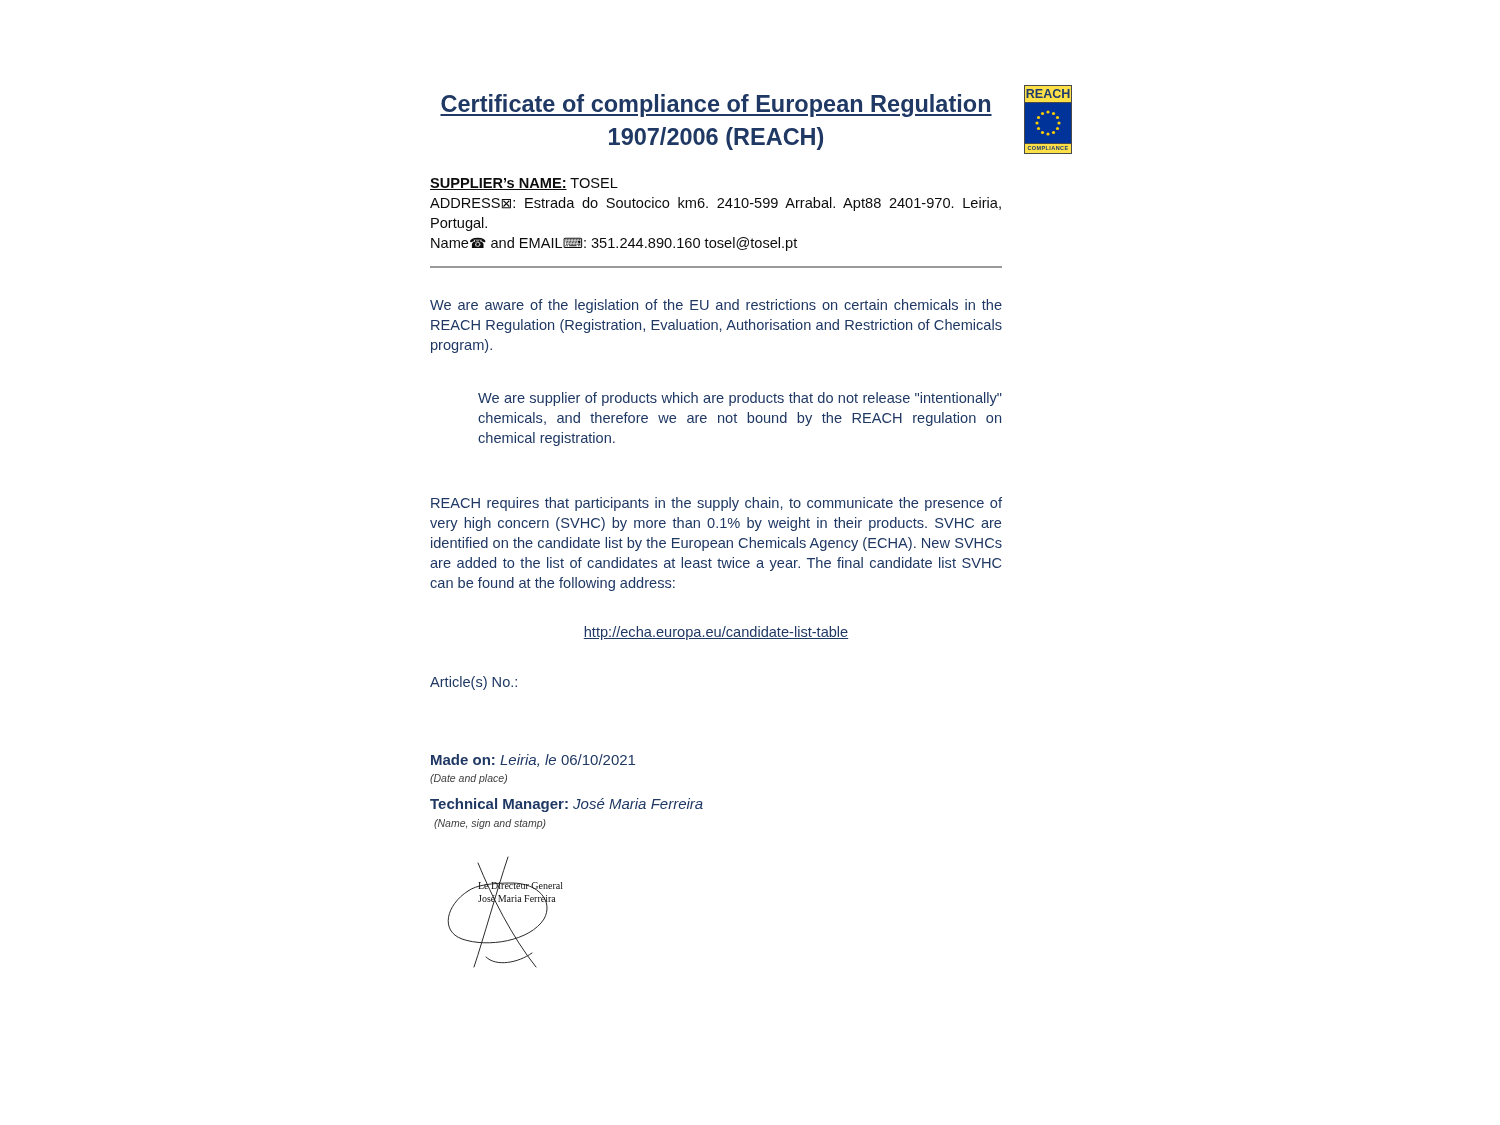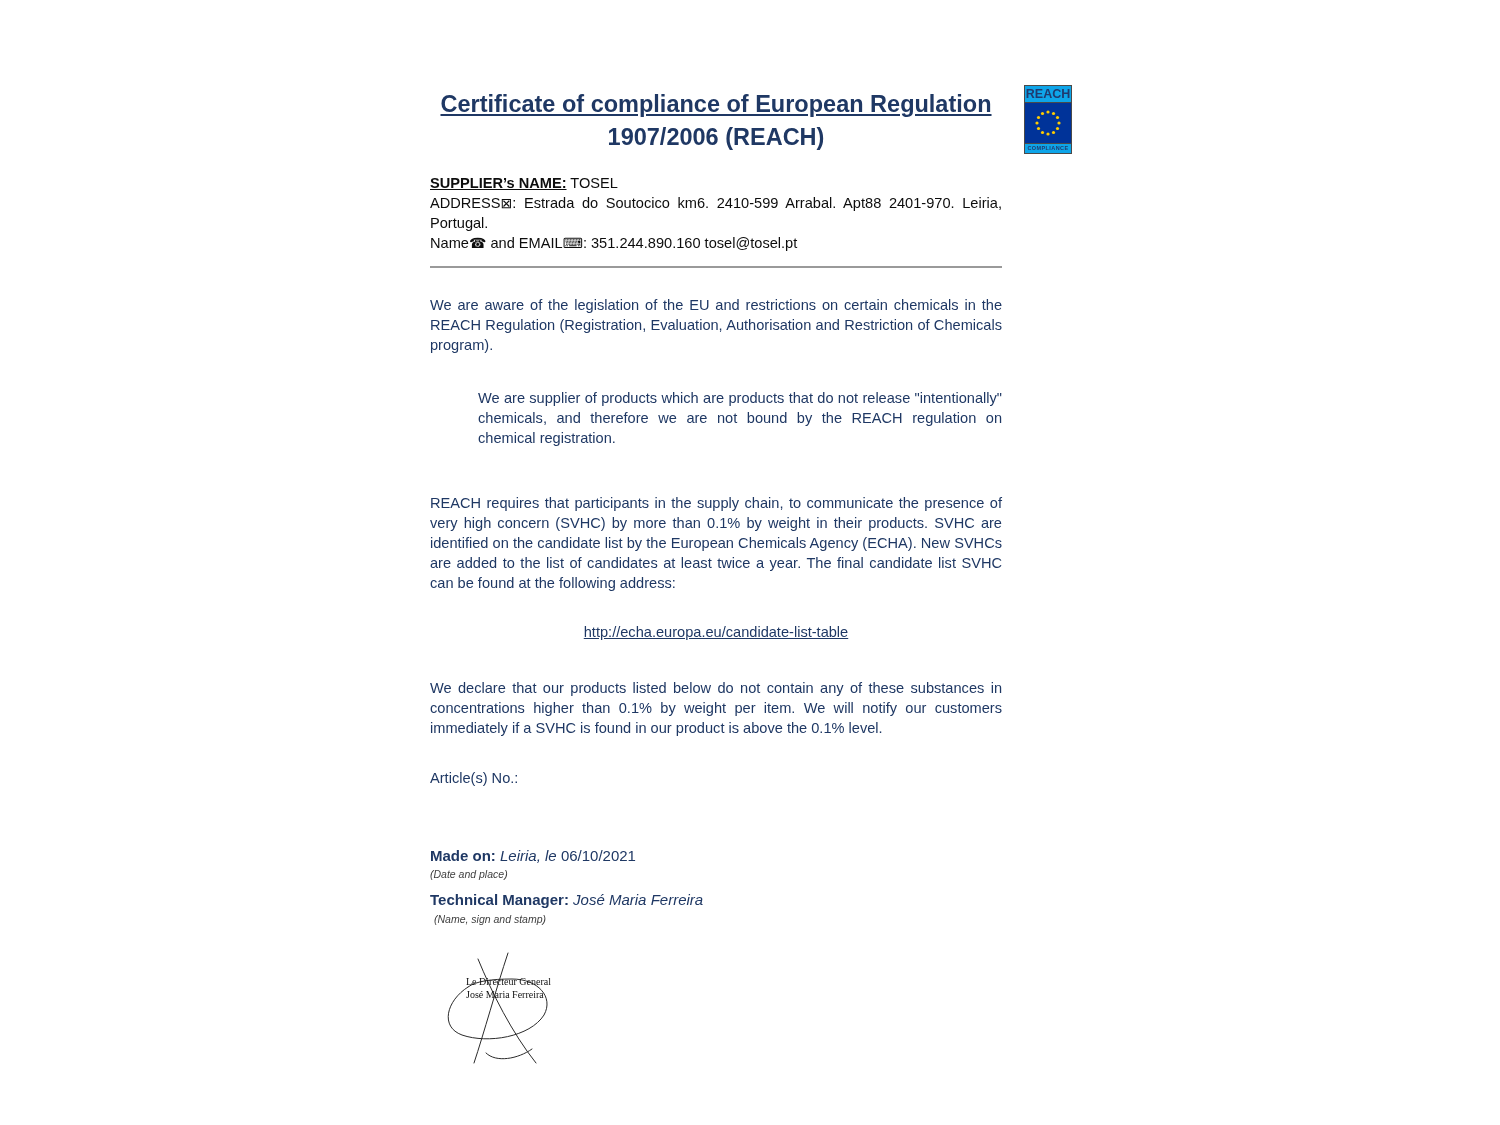--- a/index.html
+++ b/index.html
@@ -13,21 +13,21 @@
   }
   
   .title {
     padding-top:88px; text-align:center; color:#1f3864;
     font-weight:bold; font-size:23.5px; line-height:33px;
   }
   .title .u { text-decoration:underline; }
   
   .logo {
     position:absolute; left:1024px; top:85px; width:48px;
-    border:1px solid #4a4a4a; background:#0ea5e9;
+    border:1px solid #4a4a4a; background:#fde047;
   }
   .logo-reach {
     font-weight:bold; font-size:12.5px; line-height:16px; text-align:center;
     color:#203a6e; border-bottom:1px solid #4a4a4a;
   }
   .logo-flag { display:block; height:40px; background:#003399; }
   .logo-flag svg { display:block; }
   .logo-compliance {
     font-size:5.5px; line-height:9px; letter-spacing:.4px; text-align:center;
     color:#203a6e; font-weight:bold; border-top:1px solid #4a4a4a;
@@ -54,21 +54,21 @@
   .made-on { margin-top:58px; font-size:15px; line-height:20px; color:#1f3864; }
   .lbl { font-weight:bold; }
   .ital { font-style:italic; }
   .note { margin-top:2px; font-size:10.5px; font-style:italic; color:#404040; }
   .manager { margin-top:10px; font-size:15px; line-height:20px; color:#1f3864; }
   .note2 { margin-top:3px; margin-left:4px; }
   
   .signature { position:relative; margin-top:24px; margin-left:4px; width:140px; height:120px; }
   .signature svg { position:absolute; left:0; top:0; }
   .sig-text {
-    position:absolute; left:32px; top:26px;
+    position:absolute; left:44px; top:26px;
     font-family:"Liberation Serif", serif; font-size:10px; line-height:13px;
     color:#111; white-space:nowrap;
   }
 </style>
 </head>
 <body>
 
 <div class="logo">
   <div class="logo-reach">REACH</div>
   <div class="logo-flag">
@@ -106,21 +106,20 @@
   <div class="rule"></div>
 
   <p class="para p1">We are aware of the legislation of the EU and restrictions on certain chemicals in the REACH Regulation (Registration, Evaluation, Authorisation and Restriction of Chemicals program).</p>
 
   <p class="para p2">We are supplier of products which are products that do not release "intentionally" chemicals, and therefore we are not bound by the REACH regulation on chemical registration.</p>
 
   <p class="para p3">REACH requires that participants in the supply chain, to communicate the presence of very high concern (SVHC) by more than 0.1% by weight in their products. SVHC are identified on the candidate list by the European Chemicals Agency (ECHA). New SVHCs are added to the list of candidates at least twice a year. The final candidate list SVHC can be found at the following address:</p>
 
   <p class="link-line"><a>http://echa.europa.eu/candidate-list-table</a></p>
 
-  <p class="para p4">We declare that our products listed below do not contain any of these substances in concentrations higher than 0.1% by weight per item. We will notify our customers immediately if a SVHC is found in our product is above the 0.1% level.</p>
 
   <p class="article">Article(s) No.:</p>
 
   <p class="made-on"><span class="lbl">Made on:</span><span class="ital"> Leiria, le</span><span> 06/10/2021</span></p>
   <p class="note">(Date and place)</p>
 
   <p class="manager"><span class="lbl">Technical Manager:</span><span class="ital"> José Maria Ferreira</span></p>
   <p class="note note2">(Name, sign and stamp)</p>
 
   <div class="signature">

